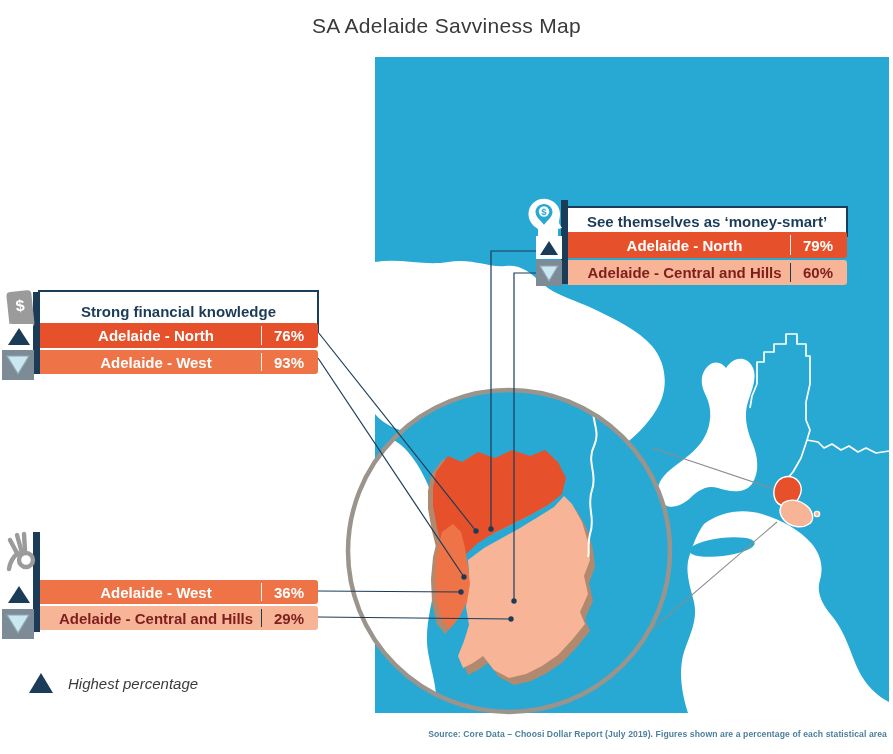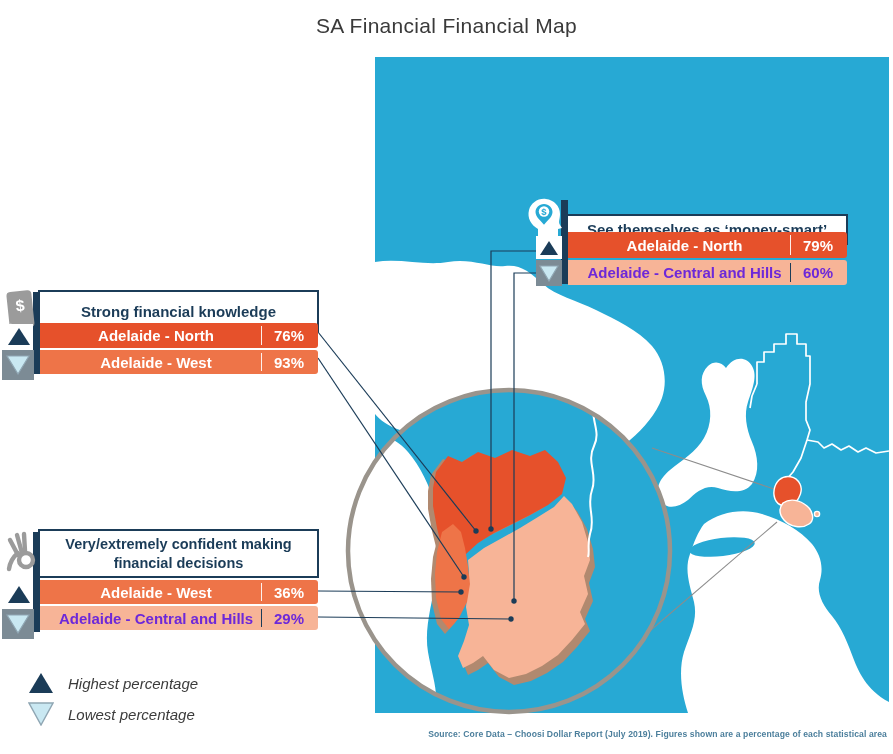--- a/index.html
+++ b/index.html
@@ -15,36 +15,36 @@
              text-align:center;z-index:4;}
   .co-bevel{position:absolute;background:#1b3c58;z-index:3;}
   .co-row{position:absolute;box-sizing:border-box;display:flex;align-items:center;z-index:4;
           font-weight:bold;font-size:15px;border-radius:0 3px 3px 0;}
   .co-row .area{flex:1;text-align:center;padding-right:46px;white-space:nowrap;}
   .co-row .pctwrap{position:absolute;right:0;top:3px;bottom:3px;width:44px;display:flex;
           align-items:center;border-left:1.6px solid rgba(255,255,255,.9);padding-left:12px;}
   .co-row.dark-text .pctwrap{border-left-color:#1b3c58;}
   .bg-north{background:#e6512b;color:#ffffff;}
   .bg-west{background:#ee7448;color:#ffffff;}
-  .bg-peach{background:#f7b497;color:#6d28d9;align-items:center;}
+  .bg-peach{background:#f7b497;color:#7f1d1d;align-items:center;}
   .tab{position:absolute;z-index:4;display:flex;align-items:center;justify-content:center;}
   .tab.grey{background:#7c8b95;}
   .icon-wrap{position:absolute;z-index:4;}
   
   .legend-item{position:absolute;display:flex;align-items:center;gap:14px;font-style:italic;}
   .legend-item .lbl{font-size:15px;color:#3b3b3b;}
   
   .source-note{position:absolute;right:6px;top:729px;font-size:8.6px;color:#4c7f9c;letter-spacing:.1px;font-weight:bold;}
 </style>
 </head>
 <body>
 
 <div class="canvas">
 
-  <div class="page-title">SA Financial Financial Map</div>
+  <div class="page-title">SA Adelaide Savviness Map</div>
 
   <svg class="map-layer" viewBox="0 0 893 754" xmlns="http://www.w3.org/2000/svg">
     <defs>
       <clipPath id="mapClip">
           <rect x="375" y="57" width="514" height="656"></rect>
         </clipPath>
       <clipPath id="circleClip">
           <circle cx="509" cy="551" r="161"></circle>
         </clipPath>
     </defs>
@@ -134,21 +134,21 @@
     <svg width="20" height="16" viewBox="0 0 20 16">
         <polygon points="10,1 19,15 1,15" fill="#1b3c58"></polygon>
       </svg>
   </div>
   <div class="tab grey" style="left:536px;top:260px;width:26px;height:26px;">
     <svg width="20" height="17" viewBox="0 0 20 17">
         <polygon points="1,1 19,1 10,16" fill="#c9e8f2" stroke="#8fa6b3" stroke-width="1.2"></polygon>
       </svg>
   </div>
   <div class="co-bevel" style="left:561px;top:200px;width:7px;height:84px;"></div>
-  <div class="co-header" style="left:566px;top:214px;width:282px;height:31px;font-size:15px;">See themselves as ‘money-smart’</div>
+  <div class="co-header" style="left:566px;top:206px;width:282px;height:31px;font-size:15px;">See themselves as ‘money-smart’</div>
   <div class="co-row bg-north" style="left:568px;top:232px;width:279px;height:26px;">
     <span class="area">Adelaide - North</span>
     <span class="pctwrap">
         <span>79%</span>
       </span>
   </div>
   <div class="co-row bg-peach dark-text" style="left:568px;top:260px;width:279px;height:25px;">
     <span class="area">Adelaide - Central and Hills</span>
     <span class="pctwrap">
         <span>60%</span>
@@ -202,42 +202,35 @@
     <svg width="24" height="19" viewBox="0 0 24 19">
         <polygon points="12,1 23,18 1,18" fill="#1b3c58"></polygon>
       </svg>
   </div>
   <div class="tab grey" style="left:2px;top:609px;width:32px;height:30px;">
     <svg width="24" height="20" viewBox="0 0 24 20">
         <polygon points="1,1 23,1 12,19" fill="#c9e8f2" stroke="#8fa6b3" stroke-width="1.2"></polygon>
       </svg>
   </div>
   <div class="co-bevel" style="left:33px;top:532px;width:7px;height:100px;"></div>
-  <div class="co-header" style="left:38px;top:529px;width:281px;height:49px;font-size:14.5px;line-height:1.25;padding:0 14px;">Very/extremely confident making financial decisions</div>
   <div class="co-row bg-west" style="left:40px;top:580px;width:278px;height:24px;">
     <span class="area">Adelaide - West</span>
     <span class="pctwrap">
         <span>36%</span>
       </span>
   </div>
   <div class="co-row bg-peach dark-text" style="left:40px;top:606px;width:278px;height:24px;">
     <span class="area">Adelaide - Central and Hills</span>
     <span class="pctwrap">
         <span>29%</span>
       </span>
   </div>
 
   <div class="legend-item" style="left:28px;top:672px;">
     <svg width="26" height="22" viewBox="0 0 26 22">
       <polygon points="13,1 25,21 1,21" fill="#1b3c58"></polygon>
     </svg>
     <span class="lbl">Highest percentage</span>
   </div>
-  <div class="legend-item" style="left:28px;top:702px;">
-    <svg width="26" height="24" viewBox="0 0 26 24">
-      <polygon points="1,1 25,1 13,23" fill="#c9e8f2" stroke="#8fa6b3" stroke-width="1.4"></polygon>
-    </svg>
-    <span class="lbl">Lowest percentage</span>
-  </div>
 
   <div class="source-note">Source: Core Data – Choosi Dollar Report (July 2019). Figures shown are a percentage of each statistical area</div>
 
 </div>
 
 </body></html>

